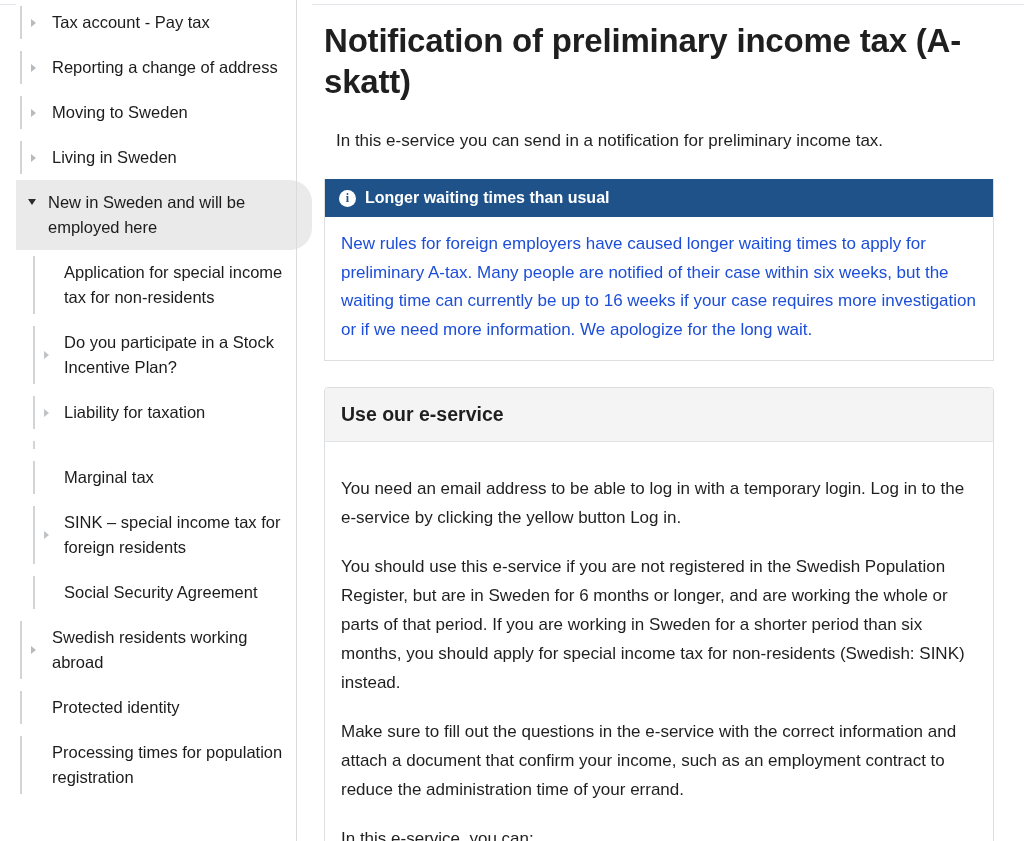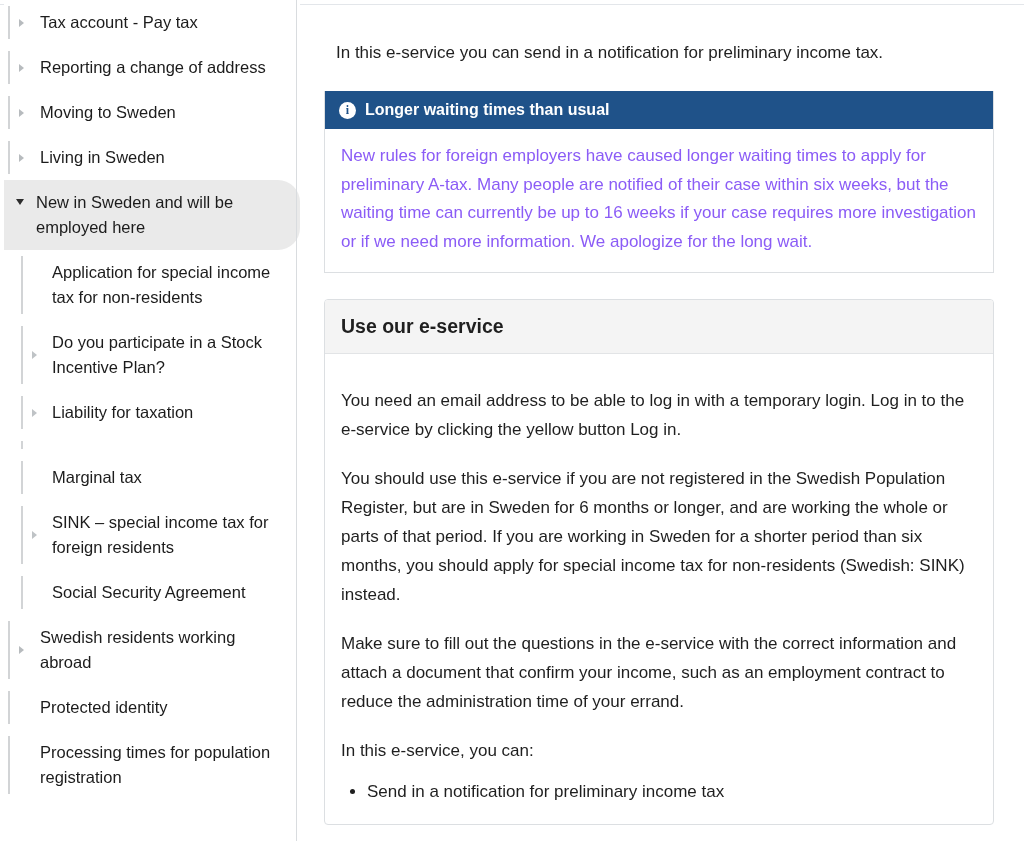--- a/index.html
+++ b/index.html
@@ -16,21 +16,21 @@
     background: #ffffff;
   }
   .top-rule {
     position: absolute; top: 4px; left: 0; width: 1024px; height: 1px;
     background: #e3e6ea;
   }
 
   
   #sidebar {
     position: absolute;
-    top: 0; left: 4px;
+    top: 0; left: 16px;
     width: 296px; height: 841px;
     background: #ffffff;
     overflow: hidden;
   }
   #sidebar-divider {
     position: absolute; top: 0; left: 296px;
     width: 1px; height: 841px;
     background: #d9dcdf;
   }
   .nav-list { list-style: none; margin: 0; padding: 0; }
@@ -157,21 +157,21 @@
     font-weight: 700;
     align-items: center;
     justify-content: center;
     font-family: "Liberation Serif", serif;
     flex: 0 0 auto;
   }
   .banner-body {
     padding: 13px 16px 16px 16px;
     font-size: 17px;
     line-height: 28.5px;
-    color: #8b5cf6;
+    color: #1d4ed8;
   }
 
   
   .card {
     margin-top: 26px;
     border: 1px solid #dcdfe2;
     border-radius: 4px;
     background: #ffffff;
     overflow: hidden;
   }
@@ -226,20 +226,21 @@
         <li class="nav-subitem no-caret"><span class="rail"></span><span>Social Security Agreement</span></li>
         <li class="nav-item"><span class="rail"></span><span class="caret"></span><span>Swedish residents working abroad</span></li>
         <li class="nav-item no-caret"><span class="rail"></span><span>Protected identity</span></li>
         <li class="nav-item no-caret"><span class="rail"></span><span>Processing times for population registration</span></li>
       </ul>
   </nav>
   <div id="sidebar-divider"></div>
 
   <main id="main">
 
+    <h1 id="page-title">Notification of preliminary income tax (A-skatt)</h1>
 
     <p class="intro">In this e-service you can send in a notification for preliminary income tax.</p>
 
     <section class="banner">
       <div class="banner-head">
         <span class="info-icon">i</span>
         <span>Longer waiting times than usual</span>
       </div>
       <div class="banner-body">New rules for foreign employers have caused longer waiting times to apply for preliminary A-tax. Many people are notified of their case within six weeks, but the waiting time can currently be up to 16 weeks if your case requires more investigation or if we need more information. We apologize for the long wait.</div>
     </section>

